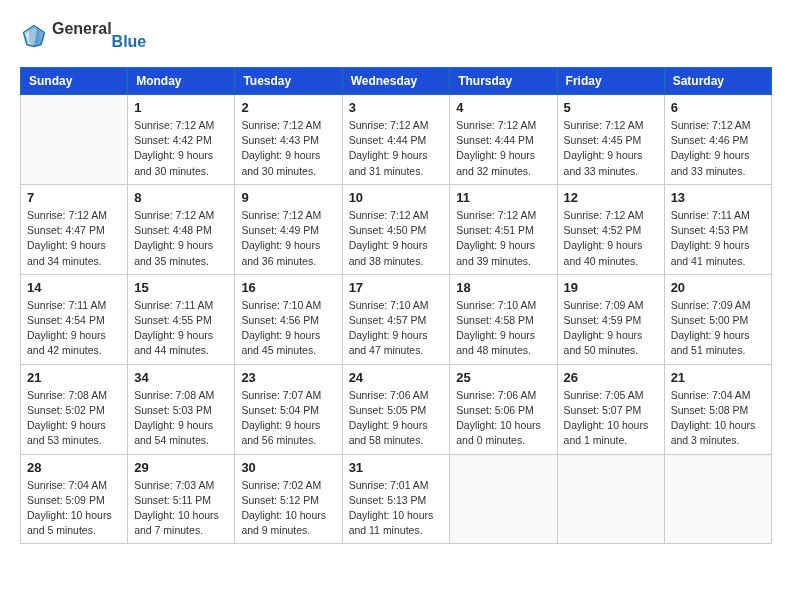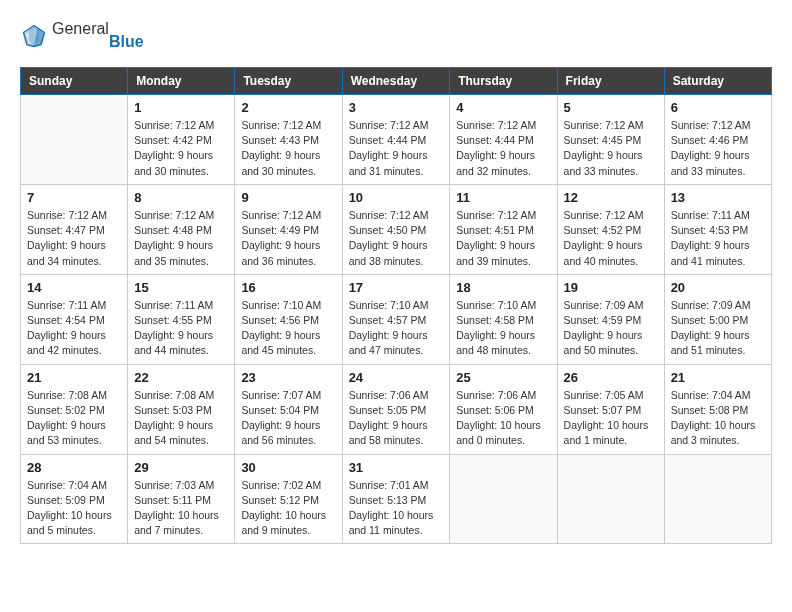--- a/index.html
+++ b/index.html
@@ -38,21 +38,21 @@
     .subtitle {
       font-size: 15px;
       color: #444;
     }
     .calendar {
       width: 100%;
       border-collapse: collapse;
       font-size: 11px;
     }
     .calendar th {
-      background: #404040;
+      background: #1d4ed8;
       color: #fff;
       padding: 6px 8px;
       text-align: left;
       font-weight: bold;
       font-size: 12px;
       border: 1px solid #1a6faf;
     }
     .calendar td {
       border: 1px solid #ccc;
       vertical-align: top;
@@ -84,21 +84,21 @@
   <div class="logo">
     <svg class="logo-icon" viewBox="0 0 32 32">
       <polygon points="16,4 28,12 28,24 16,28 4,24 4,12" fill="#1a6faf" opacity="0.15"></polygon>
       <polygon points="20,6 28,14 24,26 16,28" fill="#1a6faf" opacity="0.5"></polygon>
       <polygon points="16,4 28,12 24,26 16,28 8,26 4,12" fill="none" stroke="#1a6faf" stroke-width="1.5"></polygon>
       <path d="M16,4 L22,10 L22,22 L16,28 L10,22 L10,10 Z" fill="#1a6faf" opacity="0.3"></path>
       <polygon points="16,6 26,13 23,25 16,27 9,25 6,13" fill="none" stroke="#3a8fcf" stroke-width="0.5"></polygon>
     </svg>
     <div>
       <div style="display:flex; gap:0;">
-        <span class="logo-general" style="font-size:16px;font-weight:normal;color:#333;">General</span>
+        <span class="logo-general" style="font-size:16px;font-weight:bold;color:#333;">General</span>
         <span class="logo-blue" style="font-size:16px;font-weight:bold;color:#1a6faf;margin-top:13px;">Blue</span>
       </div>
     </div>
   </div>
   <div class="title-block">
   </div>
 </div>
 
 <table class="calendar">
   <thead>
@@ -199,21 +199,21 @@
           <span class="day-number">20</span>
           <div class="day-info">Sunrise: 7:09 AM<br>Sunset: 5:00 PM<br>Daylight: 9 hours<br>and 51 minutes.</div>
         </td>
       </tr>
       <tr>
         <td>
           <span class="day-number">21</span>
           <div class="day-info">Sunrise: 7:08 AM<br>Sunset: 5:02 PM<br>Daylight: 9 hours<br>and 53 minutes.</div>
         </td>
         <td>
-          <span class="day-number">22</span>
+          <span class="day-number">34</span>
           <div class="day-info">Sunrise: 7:08 AM<br>Sunset: 5:03 PM<br>Daylight: 9 hours<br>and 54 minutes.</div>
         </td>
         <td>
           <span class="day-number">23</span>
           <div class="day-info">Sunrise: 7:07 AM<br>Sunset: 5:04 PM<br>Daylight: 9 hours<br>and 56 minutes.</div>
         </td>
         <td>
           <span class="day-number">24</span>
           <div class="day-info">Sunrise: 7:06 AM<br>Sunset: 5:05 PM<br>Daylight: 9 hours<br>and 58 minutes.</div>
         </td>

